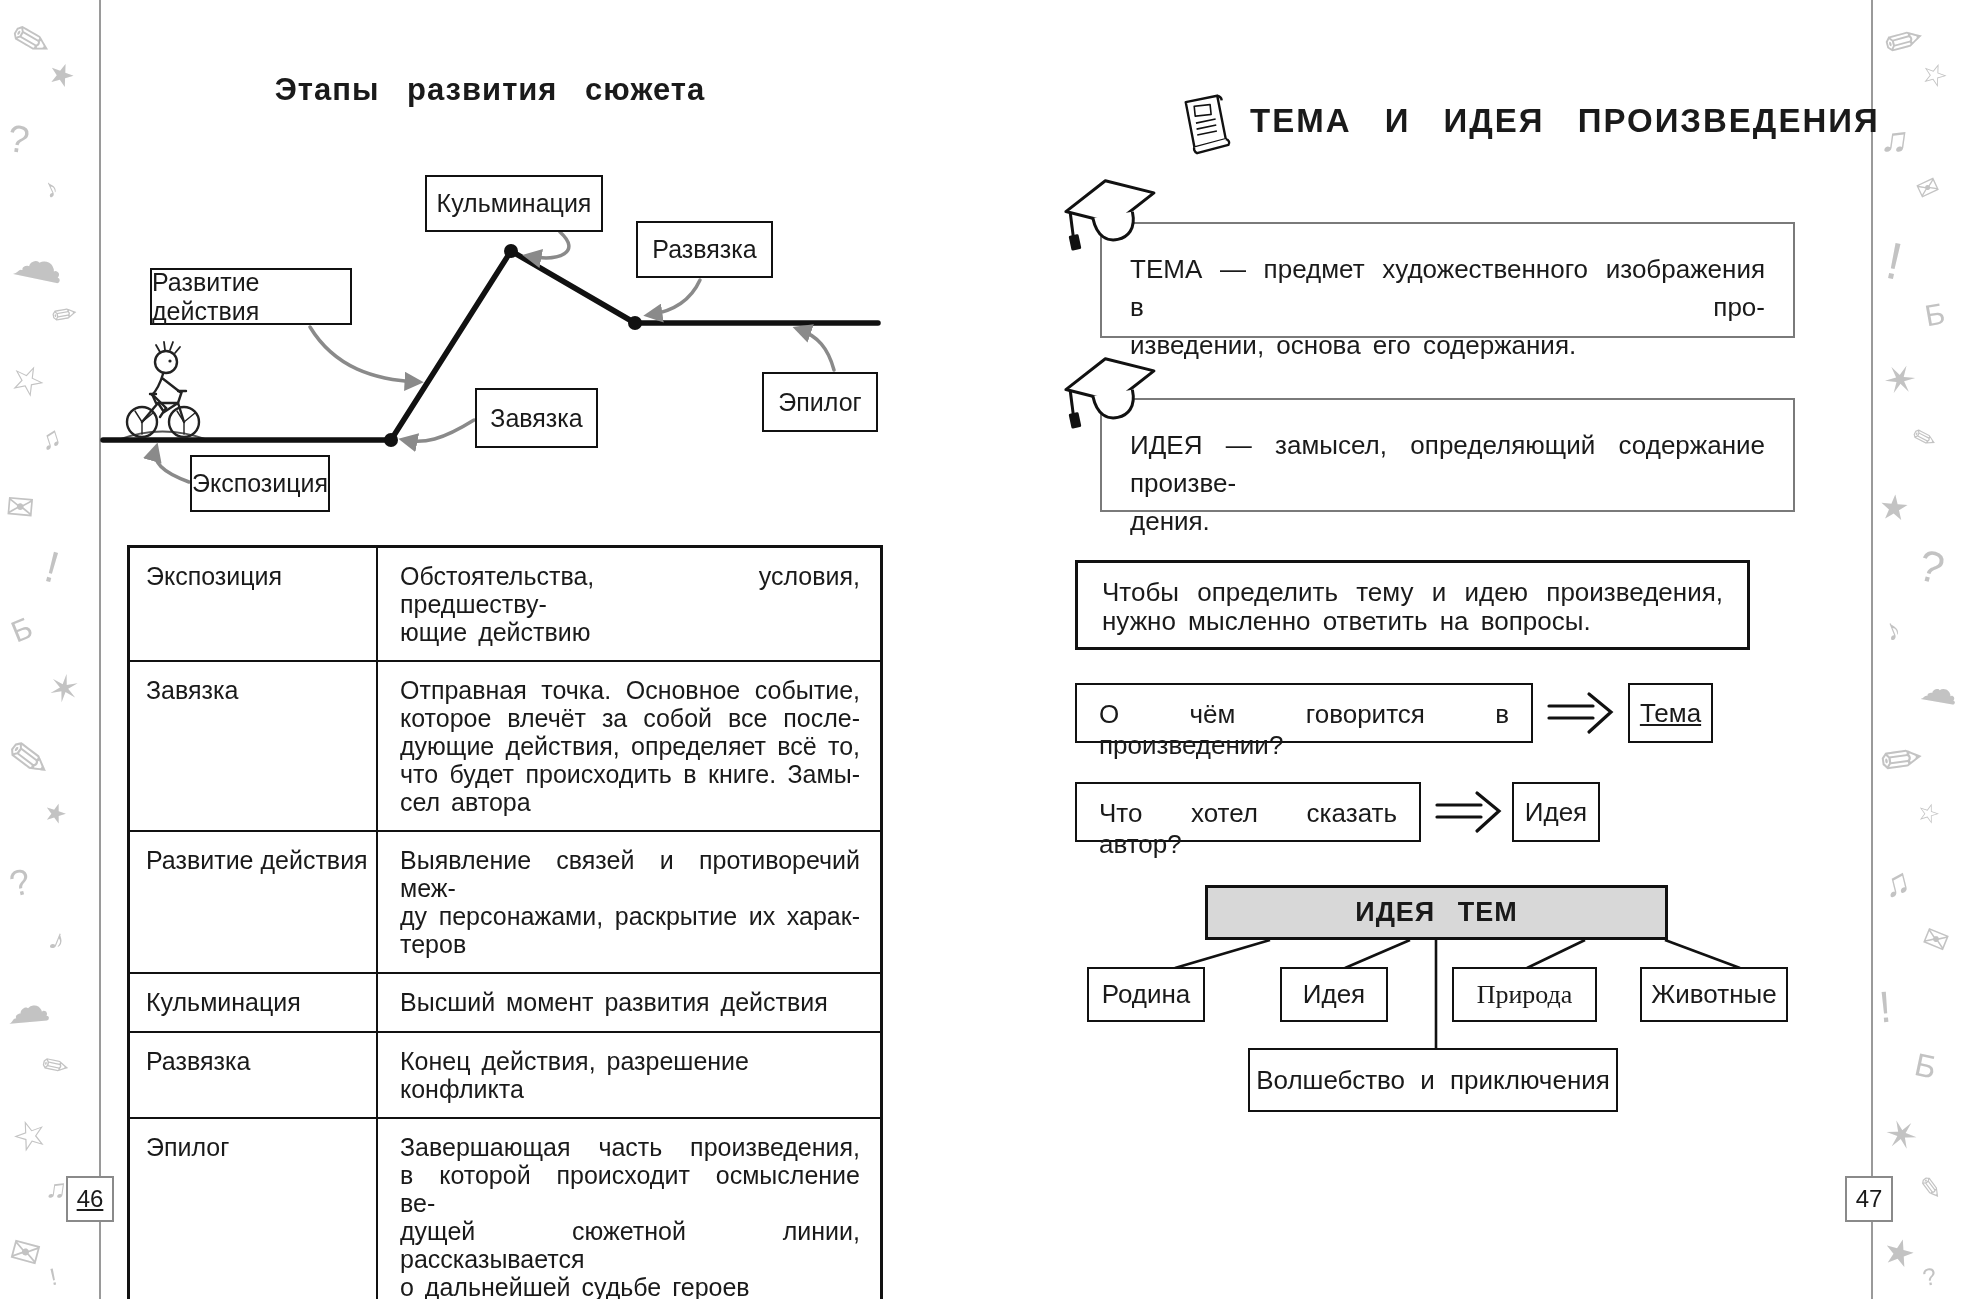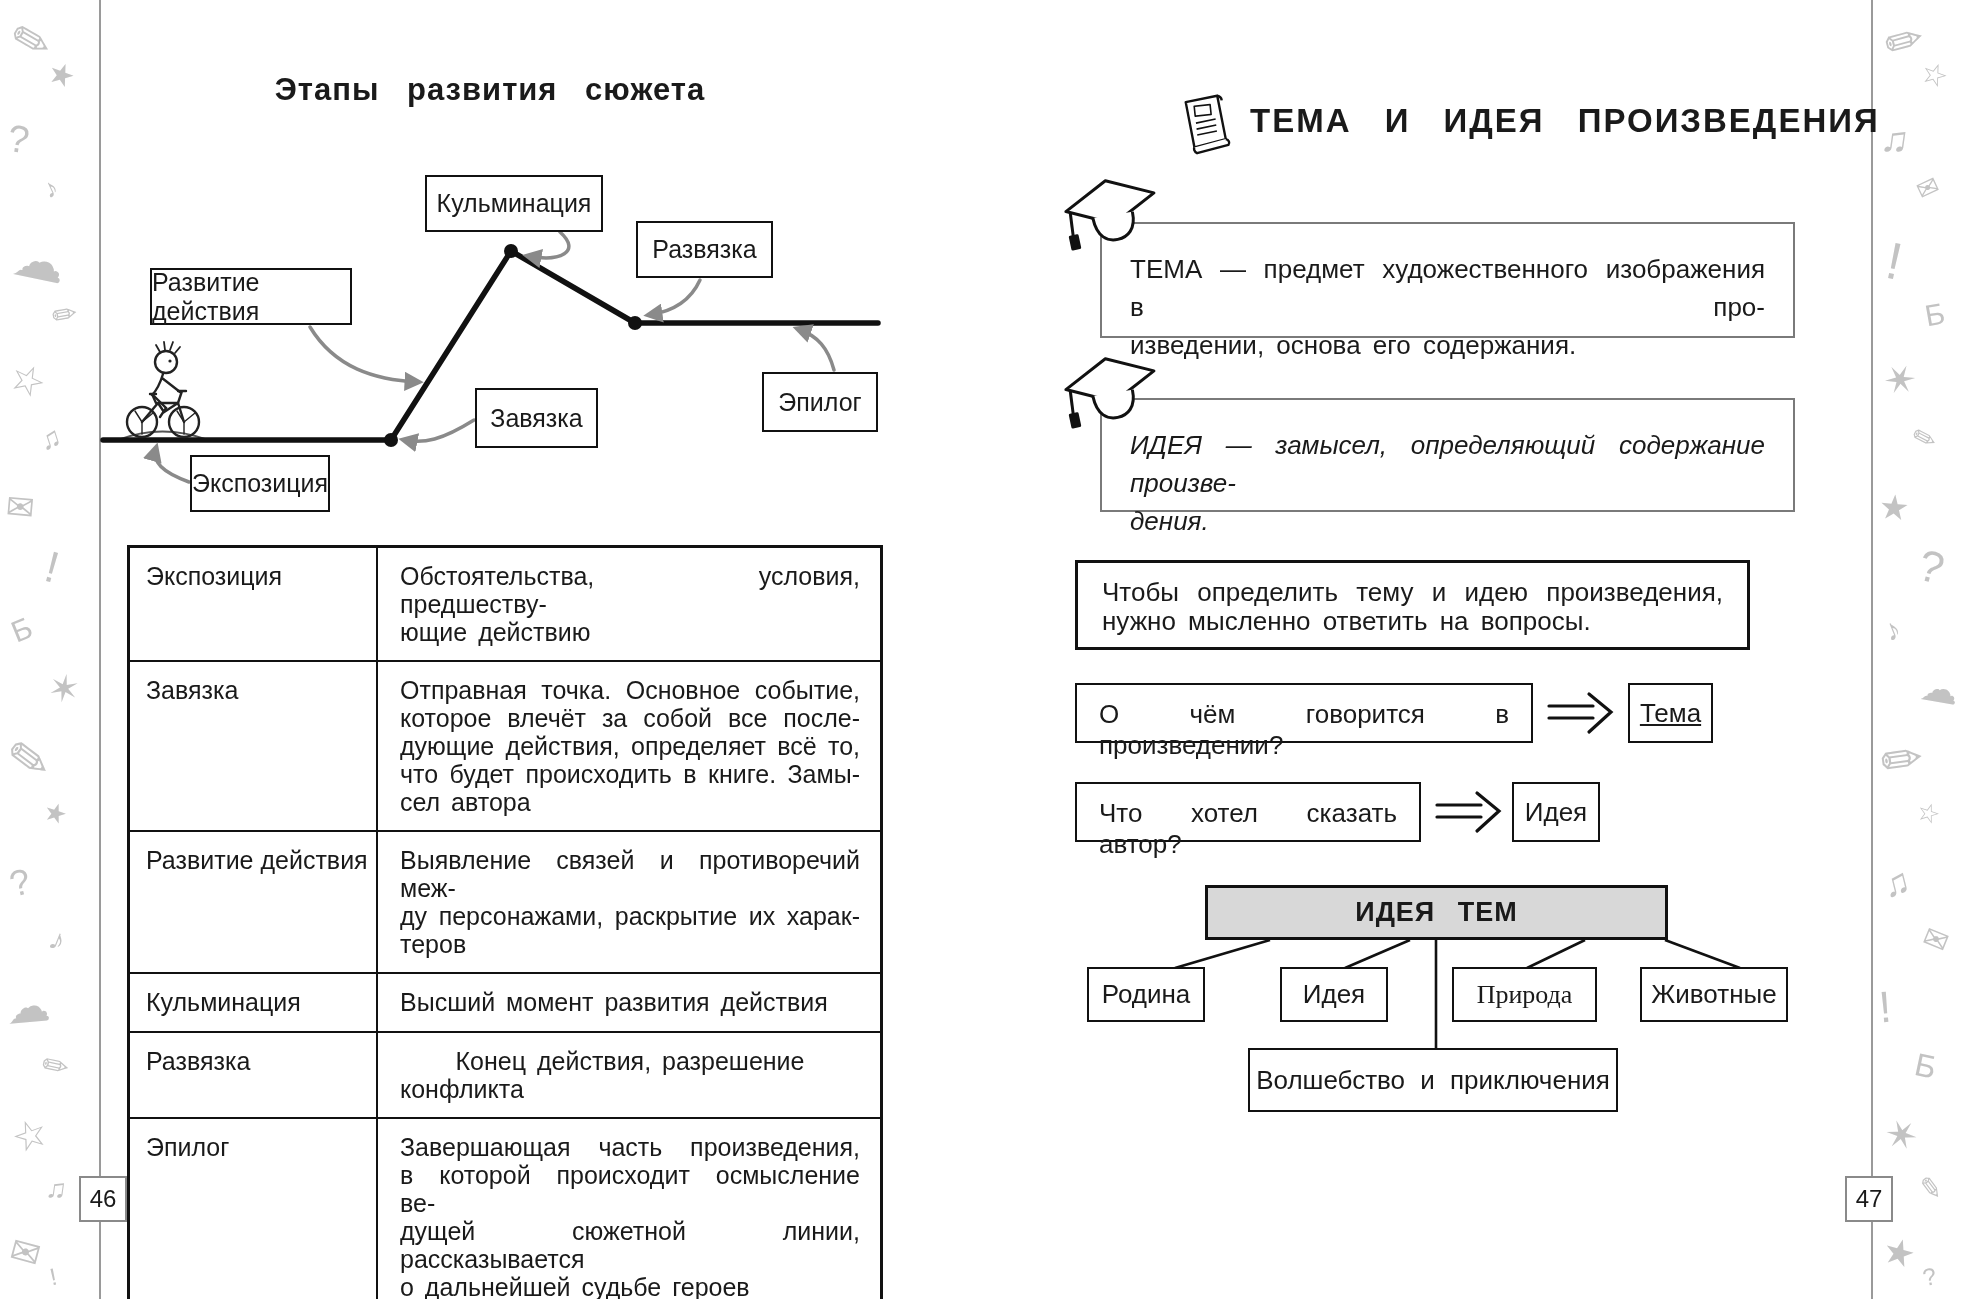--- a/index.html
+++ b/index.html
@@ -6,21 +6,21 @@
   html,body{margin:0;padding:0;background:#fff;}
   .sheet{position:relative;width:1972px;height:1299px;background:#fff;overflow:hidden;
          font-family:"Liberation Sans",sans-serif;color:#1a1a1a;}
   
   .rule{position:absolute;top:0;width:2px;height:1299px;background:#9a9a9a;}
   .rule-left{left:99px;}
   .rule-right{left:1871px;}
   .pagenum{position:absolute;top:1176px;width:44px;height:42px;background:#fff;
            border:2.5px solid #8a8a8a;display:flex;align-items:center;justify-content:center;
            font-size:24px;z-index:5;}
-  .pagenum-left{left:79px;}
+  .pagenum-left{left:66px;text-decoration:underline;}
   .pagenum-right{left:1845px;}
   
   .margin-doodles{position:absolute;top:0;height:1299px;overflow:hidden;z-index:0;}
   .margin-left{left:0;width:98px;}
   .margin-right{left:1873px;width:99px;}
   .doodle{position:absolute;color:#c3c3c3;line-height:1;user-select:none;}
   
   .left-page{position:absolute;left:90px;top:60px;width:800px;height:1180px;}
   .lp-title{position:absolute;left:0;top:12px;width:800px;text-align:center;
             font-size:31px;font-weight:bold;letter-spacing:1px;word-spacing:18px;}
@@ -35,31 +35,31 @@
   .dbox-epilog{left:672px;top:252px;width:116px;height:60px;}
   .dbox-ekspoziciya{left:100px;top:335px;width:140px;height:57px;}
   
   .ltable{position:absolute;left:37px;top:485px;width:756px;border:3px solid #111;box-sizing:border-box;}
   .trow{display:flex;border-top:2.5px solid #111;}
   .trow:first-child{border-top:none;}
   .tcell-term{width:248px;flex:0 0 248px;border-right:2.5px solid #111;box-sizing:border-box;
               padding:14px 8px 14px 16px;font-size:25px;}
   .tcell-def{flex:1;padding:14px 20px 14px 22px;font-size:25px;line-height:28px;word-spacing:4px;box-sizing:border-box;}
   .jl{text-align:justify;text-align-last:justify;}
-  .jl-last{text-align:center;text-align-last:left;}
+  .jl-last{text-align:left;text-align-last:left;}
   
   .right-page{position:absolute;left:1040px;top:60px;width:790px;height:1120px;}
   .rp-header{position:absolute;left:140px;top:28px;width:620px;height:70px;}
   .rp-book-icon{position:absolute;left:0;top:4px;transform:rotate(-6deg);}
   .rp-title{position:absolute;left:70px;top:14px;font-size:33px;font-weight:bold;
             letter-spacing:2px;word-spacing:22px;white-space:nowrap;}
   .def-box{position:absolute;border:2.5px solid #7a7a7a;background:#fff;box-sizing:border-box;
            padding:26px 28px 0 28px;font-size:26px;line-height:38px;word-spacing:5px;z-index:1;}
   .def-tema{left:60px;top:162px;width:695px;height:116px;}
-  .def-ideya{left:60px;top:338px;width:695px;height:114px;font-style:italic;}
+  .def-ideya{left:60px;top:338px;width:695px;height:114px;}
   .cap-icon{position:absolute;z-index:2;}
   .cap-tema{left:22px;top:112px;}
   .cap-ideya{left:22px;top:290px;}
   .note-box{position:absolute;left:35px;top:500px;width:675px;height:90px;border:3px solid #111;
             box-sizing:border-box;padding:15px 24px;font-size:26px;line-height:29px;word-spacing:5px;}
   .q-box{position:absolute;border:2.5px solid #111;box-sizing:border-box;background:#fff;
          padding:14px 22px;font-size:26px;text-align:justify;text-align-last:justify;word-spacing:4px;}
   .q1-box{left:35px;top:623px;width:458px;height:60px;}
   .q2-box{left:35px;top:722px;width:346px;height:60px;}
   .a-box{position:absolute;border:2.5px solid #111;box-sizing:border-box;background:#fff;

